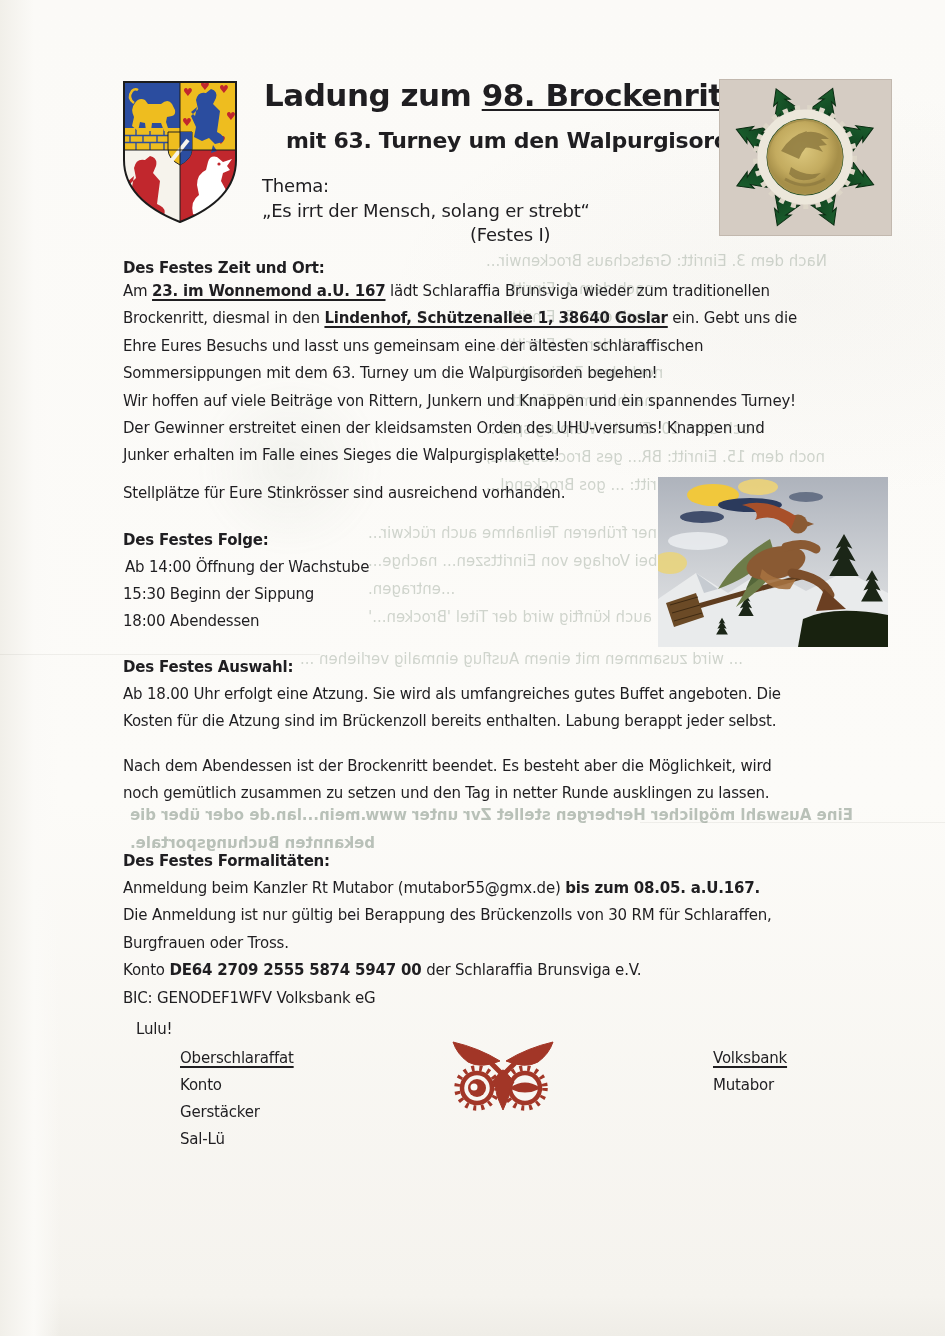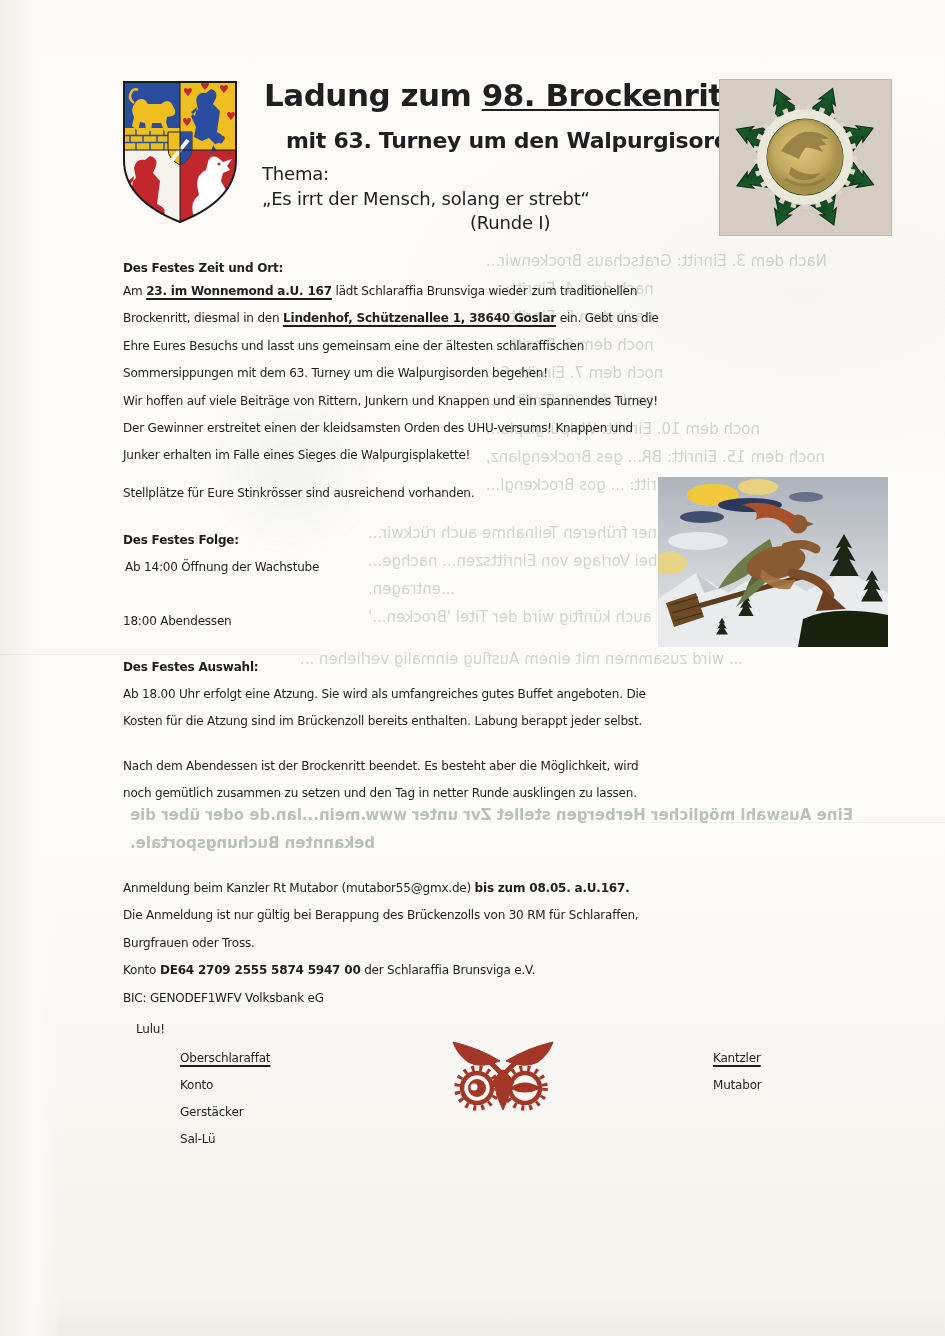--- a/index.html
+++ b/index.html
@@ -7,27 +7,27 @@
        font-family:"DejaVu Sans",sans-serif;color:var(--ink,#1f1e21);}
   .paper{position:absolute;inset:0;background:
      linear-gradient(180deg,#fbfaf7 0%,#fcfbf8 60%,#f5f3ee 97%,#efede7 100%);}
   .paper:before{content:"";position:absolute;inset:0;background:
      linear-gradient(90deg,#f1efe9 0,#fbfaf7 34px,rgba(0,0,0,0) 60px),
      radial-gradient(ellipse 600px 300px at 85% 22%,rgba(160,155,140,.05),rgba(0,0,0,0) 70%);}
   .crease{position:absolute;height:1px;background:rgba(90,90,80,.08);}
   .watermark{position:absolute;border-radius:50%;filter:blur(6px);
      background:radial-gradient(circle,rgba(120,140,120,.07),rgba(120,140,120,0) 70%);}
   .abs{position:absolute;}
-  .line{position:absolute;white-space:pre-wrap;font-size:12px;line-height:27.4px;letter-spacing:-.2px;}
+  .line{position:absolute;white-space:pre-wrap;font-size:15px;line-height:27.4px;letter-spacing:-.2px;}
   .b{font-weight:bold;}
   .u{text-decoration:underline;text-decoration-thickness:2px;text-underline-offset:3px;}
   .h{font-weight:bold;}
   .title{font-size:31px;font-weight:bold;letter-spacing:-.5px;white-space:nowrap;}
   .subtitle{font-size:22px;font-weight:bold;letter-spacing:-.3px;white-space:nowrap;}
-  .thema{font-size:18px;}
+  .thema{font-size:18px;margin-top:12px;}
   .bleed{position:absolute;transform:scaleX(-1);text-align:right;color:#93a092;opacity:.42;
          filter:blur(.7px);font-size:15px;white-space:nowrap;letter-spacing:0;}
   .bleed.strong{opacity:.6;font-weight:bold;color:#8d9b8f;}
   .imgframe{position:absolute;}
   svg{display:block;}
 </style>
 </head>
 <body>
 
 <div class="paper">
@@ -108,21 +108,21 @@
       <path d="M8,6 H120 V84 Q120,124 64,146 Q8,124 8,84 Z" fill="none" stroke="#1c1c1c" stroke-width="2"></path>
       <line x1="64" y1="6" x2="64" y2="146" stroke="#1c1c1c" stroke-width="1"></line>
       <line x1="8" y1="74" x2="120" y2="74" stroke="#1c1c1c" stroke-width="1"></line>
     </svg>
   </div>
 
   <div class="line title" style="left:264px;top:82px"><span>Ladung zum </span><span class="u">98. Brockenritt</span></div>
   <div class="line subtitle" style="left:286px;top:127px">mit 63. Turney um den Walpurgisorden</div>
   <div class="line thema" style="left:262px;top:160px">Thema:</div>
   <div class="line thema" style="left:262px;top:185px">„Es irrt der Mensch, solang er strebt“</div>
-  <div class="line thema" style="left:470px;top:209px">(Runde I)</div>
+  <div class="line thema" style="left:470px;top:209px">(Festes I)</div>
 
   <div class="imgframe" style="left:719px;top:79px;width:173px;height:157px">
     <svg width="173" height="157" viewBox="0 0 173 157">
       <defs>
         <radialGradient id="goldG" cx="45%" cy="40%">
             <stop offset="0%" stop-color="#dcc87e"></stop>
             <stop offset="70%" stop-color="#c3ab5f"></stop>
             <stop offset="100%" stop-color="#a68f49"></stop>
           </radialGradient>
         <linearGradient id="grnG" x1="0" y1="0" x2="1" y2="1">
@@ -163,20 +163,21 @@
 Ehre Eures Besuchs und lasst uns gemeinsam eine der ältesten schlaraffischen
 Sommersippungen mit dem 63. Turney um die Walpurgisorden begehen!
 Wir hoffen auf viele Beiträge von Rittern, Junkern und Knappen und ein spannendes Turney!
 Der Gewinner erstreitet einen der kleidsamsten Orden des UHU-versums! Knappen und
 Junker erhalten im Falle eines Sieges die Walpurgisplakette!</span></div>
 
   <div class="line" style="left:123px;top:480px">Stellplätze für Eure Stinkrösser sind ausreichend vorhanden.</div>
 
   <div class="line h" style="left:123px;top:527px">Des Festes Folge:</div>
   <div class="line" style="left:125px;top:554px">Ab 14:00 Öffnung der Wachstube</div>
+  <div class="line" style="left:123px;top:581px">15:30 Beginn der Sippung</div>
   <div class="line" style="left:123px;top:608px">18:00 Abendessen</div>
 
   <div class="imgframe" style="left:658px;top:477px;width:230px;height:170px">
     <svg width="230" height="170" viewBox="0 0 230 170">
       <defs>
         <linearGradient id="skyG" x1="0" y1="0" x2="0" y2="1">
             <stop offset="0%" stop-color="#aeb3bc"></stop>
             <stop offset="55%" stop-color="#cfd2d6"></stop>
             <stop offset="100%" stop-color="#e6e7e8"></stop>
           </linearGradient>
@@ -219,20 +220,21 @@
       <path d="M104,92 q14,14 34,10 l-6,10 q-18,2 -30,-12 z" fill="#a5713f" opacity="0.9"></path>
     </svg>
   </div>
 
   <div class="line h" style="left:123px;top:654px">Des Festes Auswahl:</div>
   <div class="line" style="left:123px;top:681px;width:800px">Ab 18.00 Uhr erfolgt eine Atzung. Sie wird als umfangreiches gutes Buffet angeboten. Die
 Kosten für die Atzung sind im Brückenzoll bereits enthalten. Labung berappt jeder selbst.</div>
   <div class="line" style="left:123px;top:753px;width:800px">Nach dem Abendessen ist der Brockenritt beendet. Es besteht aber die Möglichkeit, wird
 noch gemütlich zusammen zu setzen und den Tag in netter Runde ausklingen zu lassen.</div>
 
+  <div class="line h" style="left:123px;top:848px">Des Festes Formalitäten:</div>
   <div class="line" style="left:123px;top:875px;width:800px"><span>Anmeldung beim Kanzler Rt Mutabor (mutabor55@gmx.de) </span><span class="b">bis zum 08.05. a.U.167.</span><span>
 Die Anmeldung ist nur gültig bei Berappung des Brückenzolls von 30 RM für Schlaraffen,
 Burgfrauen oder Tross.
 Konto </span><span class="b">DE64 2709 2555 5874 5947 00</span><span> der Schlaraffia Brunsviga e.V.
 BIC: GENODEF1WFV Volksbank eG</span></div>
 
   <div class="line" style="left:136px;top:1016px">Lulu!</div>
 
   <div class="line u" style="left:180px;top:1045px">Oberschlaraffat</div>
   <div class="line" style="left:180px;top:1072px">Konto</div>
@@ -250,16 +252,16 @@
         <circle cx="78" cy="50" r="15" fill="none" stroke-width="4.5"></circle>
         <circle cx="78" cy="50" r="20" fill="none" stroke-width="5.5" stroke-dasharray="3 5"></circle>
         <circle cx="30" cy="50" r="9" stroke="none"></circle>
         <circle cx="27" cy="49" r="3.5" fill="#fbfaf7" stroke="none"></circle>
         <path d="M64,50 Q78,41 92,50 Q78,57 64,50 Z" stroke-width="2"></path>
         <path d="M54,33 L45,44 Q50,50 50,58 L56,72 L62,58 Q62,50 67,44 L58,33 Q56,31 54,33 Z" stroke-width="1"></path>
       </g>
     </svg>
   </div>
 
-  <div class="line u" style="left:713px;top:1045px">Kantzler</div>
+  <div class="line u" style="left:713px;top:1045px">Volksbank</div>
   <div class="line" style="left:713px;top:1072px">Mutabor</div>
 
 </div>
 
 </body></html>

